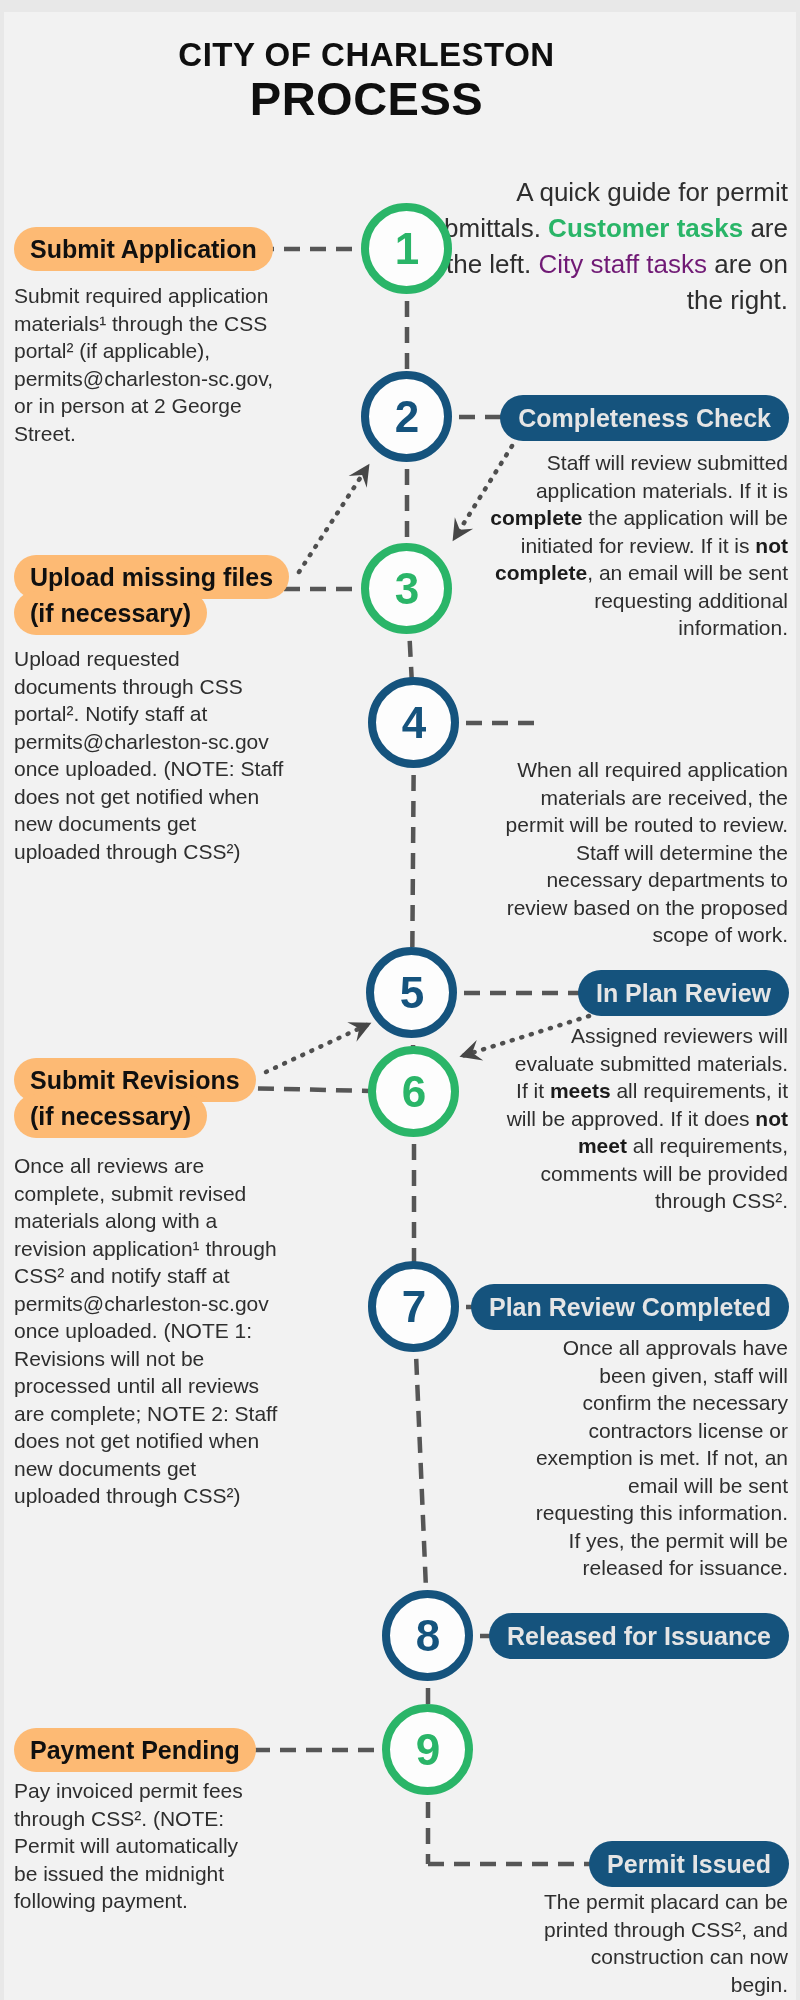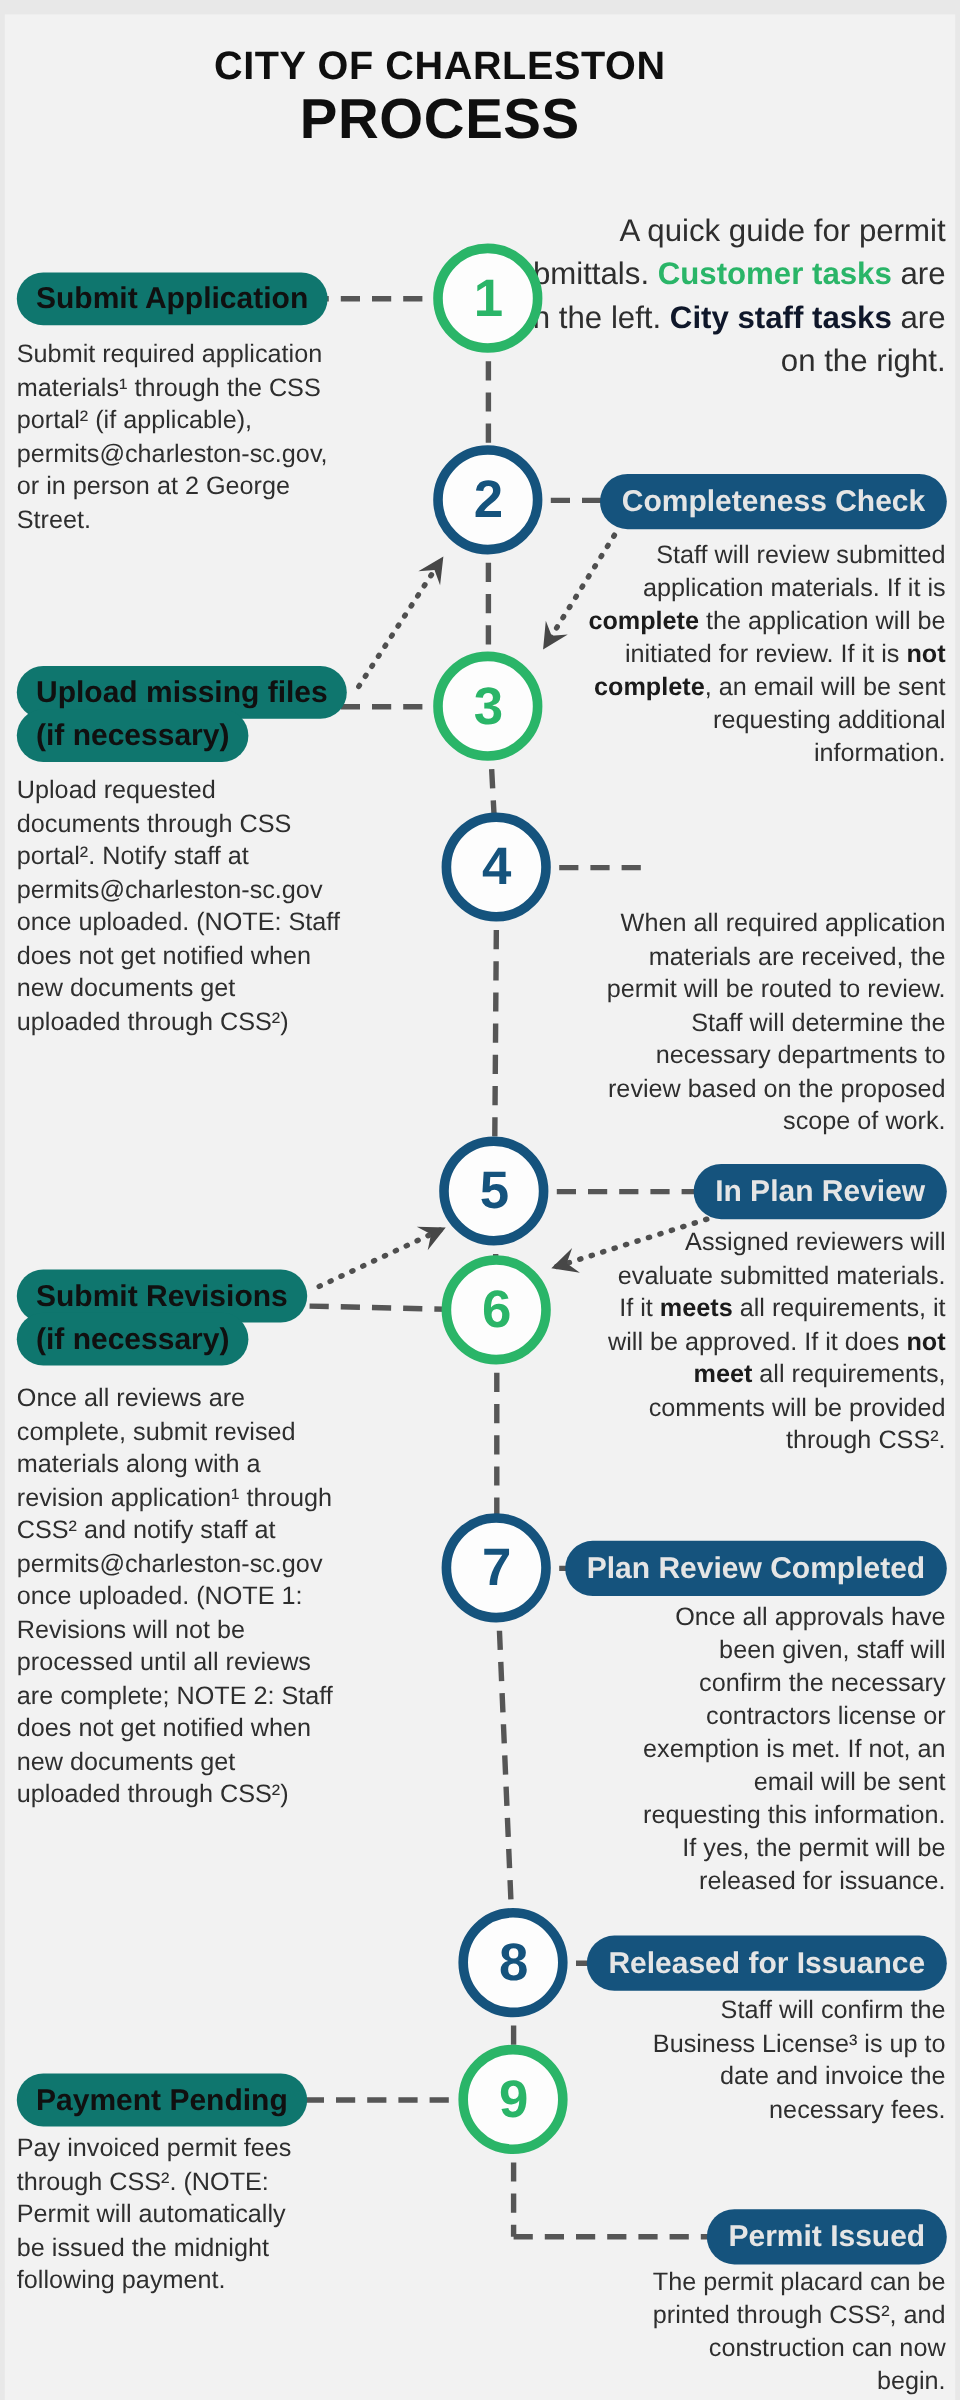--- a/index.html
+++ b/index.html
@@ -7,28 +7,28 @@
   #canvas{position:relative;width:792px;height:2000px;background:#f2f2f2;overflow:hidden;margin:12px auto;}
   #lines{position:absolute;left:0;top:0;z-index:0;}
   .abs{position:absolute;z-index:1;}
   
   .title-wrap{left:40px;top:24px;width:645px;text-align:center;color:#0f0f0f;}
   .title-small{font-size:33px;font-weight:800;letter-spacing:.5px;line-height:38px;}
   .title-big{font-size:47px;font-weight:800;letter-spacing:.5px;line-height:50px;}
   
   .intro{right:8px;top:162px;width:380px;text-align:right;font-size:26px;line-height:36px;color:#2e2e2e;}
   .intro b.g{color:#2ab568;font-weight:800;}
-  .intro b.n{color:#0f172a;font-weight:700;}
+  .intro b.n{color:#701a75;font-weight:400;}
   
   .circle{width:75px;height:75px;border-radius:50%;background:#fdfdfd;border:8px solid;display:flex;align-items:center;justify-content:center;}
   .circle.green{border-color:#2ab568;color:#2ab568;}
   .circle.navy{border-color:#15537d;color:#15537d;}
   .num{font-size:44px;font-weight:800;letter-spacing:-1px;}
   
-  .pill-g{background:#0f766e;color:#101010;font-size:25px;font-weight:800;line-height:36px;padding:4px 16px;border-radius:26px;white-space:nowrap;display:table;}
+  .pill-g{background:#fdba74;color:#101010;font-size:25px;font-weight:800;line-height:36px;padding:4px 16px;border-radius:26px;white-space:nowrap;display:table;}
   .pill-g + .pill-g{margin-top:-8px;}
   .pill-b{background:#15537d;color:#e5e5e5;font-size:25px;font-weight:800;line-height:34px;padding:6px 18px;border-radius:26px;white-space:nowrap;display:table;}
   
   .desc{font-size:21px;line-height:27.5px;color:#2e2e2e;}
   .desc b{font-weight:700;color:#1b1b1b;}
   .left-d{left:10px;width:272px;text-align:left;}
   .right-d{right:8px;text-align:right;}
 </style>
 </head>
 <body>
@@ -125,21 +125,20 @@
   <div class="abs" style="left:10px;top:1046px;">
     <div class="pill-g">Submit Revisions</div>
     <div class="pill-g">(if necessary)</div>
   </div>
   <div class="abs desc left-d" style="top:1140px;">Once all reviews are complete, submit revised materials along with a revision application¹ through CSS² and notify staff at permits@charleston-sc.gov once uploaded. (NOTE 1: Revisions will not be processed until all reviews are complete; NOTE 2: Staff does not get notified when new documents get uploaded through CSS²)</div>
 
   <div class="abs pill-b" style="right:7px;top:1272px;">Plan Review Completed</div>
   <div class="abs desc right-d" style="top:1322px;width:258px;">Once all approvals have been given, staff will confirm the necessary contractors license or exemption is met. If not, an email will be sent requesting this information. If yes, the permit will be released for issuance.</div>
 
   <div class="abs pill-b" style="right:7px;top:1601px;">Released for Issuance</div>
-  <div class="abs desc right-d" style="top:1650px;width:248px;">Staff will confirm the Business License³ is up to date and invoice the necessary fees.</div>
 
   <div class="abs pill-g" style="left:10px;top:1716px;">Payment Pending</div>
   <div class="abs desc left-d" style="top:1765px;width:250px;">Pay invoiced permit fees through CSS². (NOTE: Permit will automatically be issued the midnight following payment.</div>
 
   <div class="abs pill-b" style="right:7px;top:1829px;">Permit Issued</div>
   <div class="abs desc right-d" style="top:1876px;width:255px;">The permit placard can be printed through CSS², and construction can now begin.</div>
 
 </div>
 
 </body></html>

